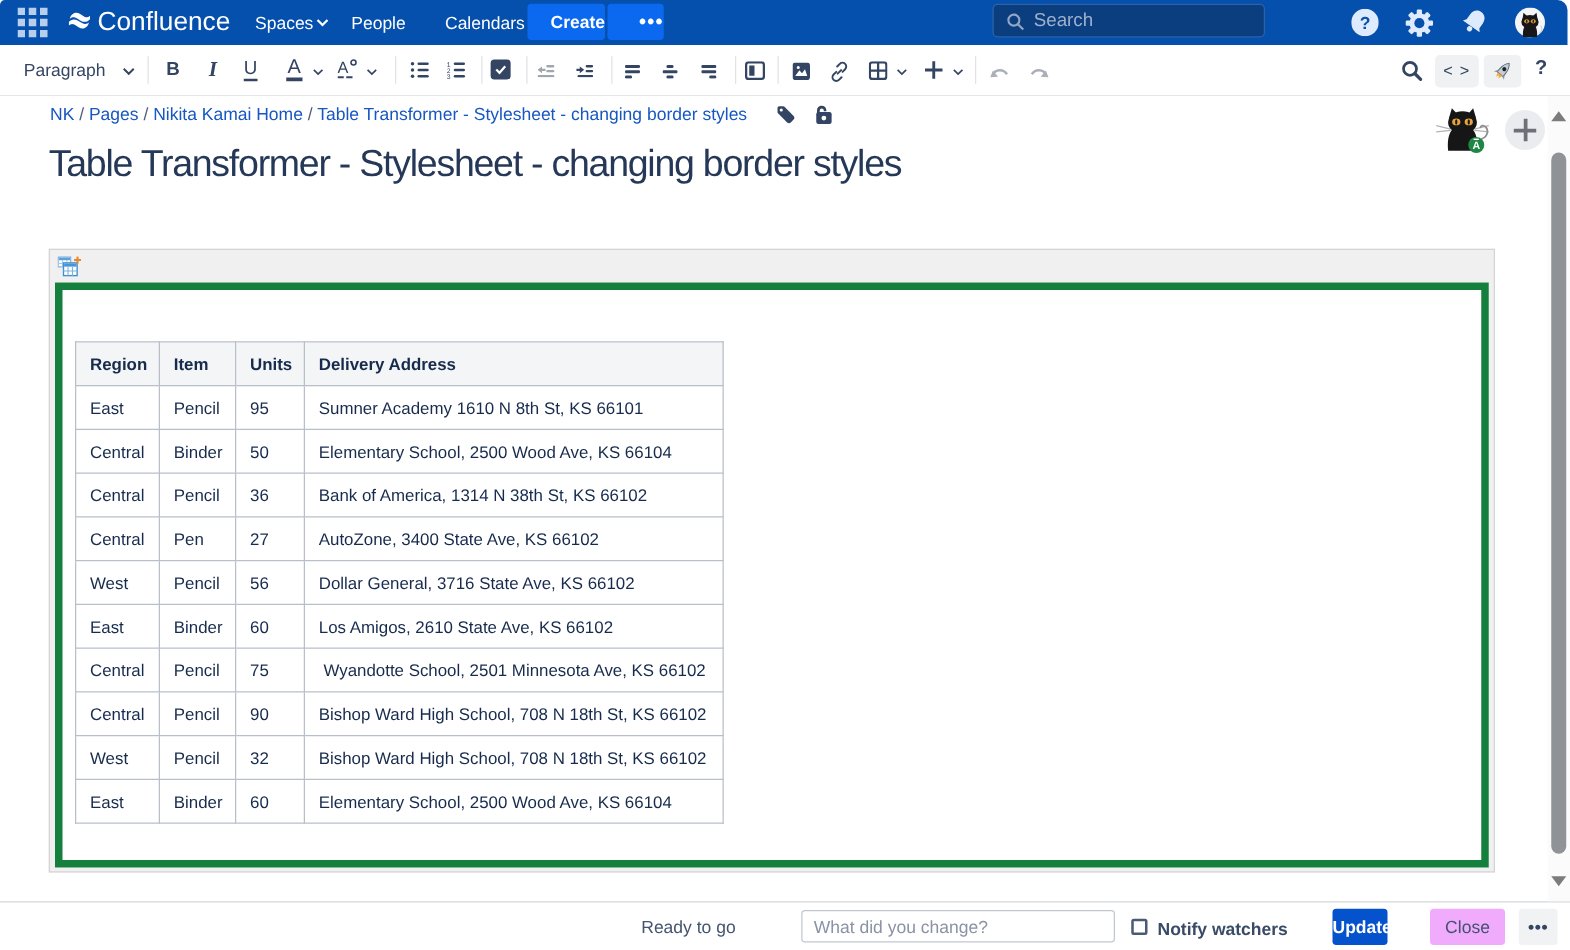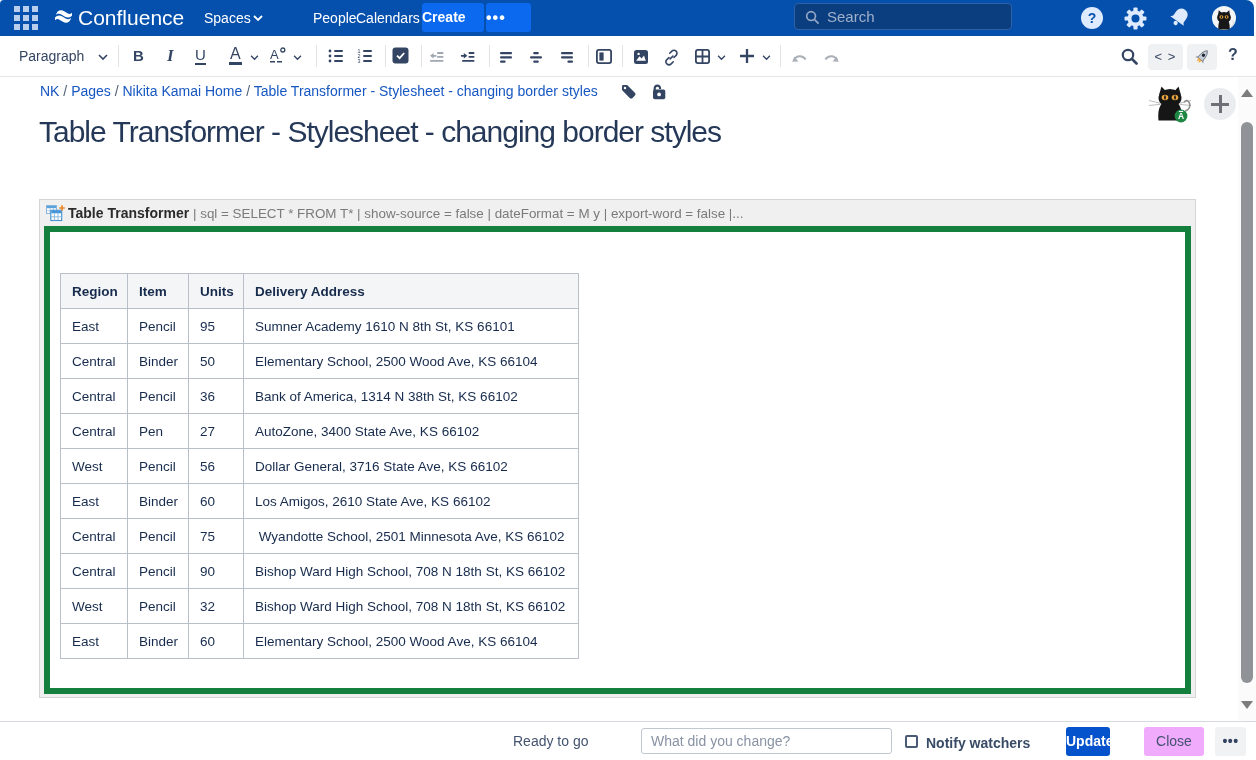--- a/index.html
+++ b/index.html
@@ -6,21 +6,21 @@
 html,body { width:1256px; height:760px; overflow:hidden; background:#fff;
   font-family:"Liberation Sans", sans-serif; }
 #page { position:relative; width:1256px; height:760px; overflow:hidden; }
 
 
 #nav { position:absolute; left:0; top:0; width:1254px; height:36px;
   background:#0550ad; border-radius:4px 8px 0 0; }
 .navitem { position:absolute; top:0; height:36px; line-height:36px; color:#fff;
   font-size:14px;text-align:center; }
 .navbtn { position:absolute; top:3px; height:29px; background:#0b69f0;
-  border-radius:3px; color:#fff; text-align:left; line-height:29px; }
+  border-radius:3px; color:#fff; text-align:right; line-height:29px; }
 #search { position:absolute; left:794px; top:3px; width:218px; height:27px;
   background:#0b3e7f; border:1px solid #2d62a8; border-radius:4px; }
 #search span { position:absolute; left:32px; top:4px; color:#9fb0cc; font-size:15px; }
 .chev { display:inline-block; vertical-align:middle; }
 
 
 #toolbar { position:absolute; left:0; top:36px; width:1256px; height:41px;
   background:#fff; border-bottom:1px solid #e4e6ea; color:#344563; }
 .tdiv { position:absolute; top:9px; width:1px; height:22px; background:#e0e2e6; }
 .ticon { position:absolute; top:12px; }
@@ -95,21 +95,21 @@
     </svg>
     <svg width="17" height="17" viewBox="0 0 16 16" style="position:absolute;left:55px;top:8px">
       <path d="M0.8 6.8 C1.6 2.6 5.2 0.9 8.6 3.0 L11.8 5.0 C13.2 5.9 14.6 5.7 16 4.4 L16 7.0 C14.2 9.2 11.5 9.5 9.0 8.0 L6.0 6.2 C4.0 5.0 1.8 5.4 0.8 6.8 Z" fill="#fff"></path>
       <path d="M15.2 9.2 C14.4 13.4 10.8 15.1 7.4 13.0 L4.2 11.0 C2.8 10.1 1.4 10.3 0 11.6 L0 9.0 C1.8 6.8 4.5 6.5 7.0 8.0 L10.0 9.8 C12.0 11.0 14.2 10.6 15.2 9.2 Z" fill="#fff"></path>
     </svg>
     <span class="navitem" style="left:78px; font-size:21px;">Confluence</span>
     <span class="navitem" style="left:204px;">Spaces</span>
     <svg class="chev" width="10" height="7" viewBox="0 0 10 7" style="position:absolute;left:253px;top:15px">
         <path d="M1 1 L5 5 L9 1" stroke="#fff" stroke-width="1.8" fill="none"></path>
       </svg>
-    <span class="navitem" style="left:281px;margin-left:32px;">People</span>
+    <span class="navitem" style="left:281px;">People</span>
     <span class="navitem" style="left:356px;">Calendars</span>
     <div class="navbtn" style="left:422px; width:62px; font-weight:700; font-size:14px;">Create</div>
     <div class="navbtn" style="left:486px; width:45px; letter-spacing:1px; font-weight:700;">•••</div>
     <div id="search">
       <svg width="15" height="15" viewBox="0 0 16 16" style="position:absolute;left:10px;top:6px">
         <circle cx="6.5" cy="6.5" r="4.7" stroke="#93a6c6" stroke-width="1.8" fill="none"></circle>
         <path d="M10.2 10.2 L14.5 14.5" stroke="#93a6c6" stroke-width="1.8"></path>
       </svg>
       <span>Search</span>
     </div>
@@ -348,21 +348,20 @@
           <rect x="1" y="1" width="9" height="2.2" fill="#5aa2dc"></rect>
           <path d="M4 3 L4 8.5 M7.5 3 L7.5 8.5 M0.5 5.8 L10.5 5.8" stroke="#a8c9e8" stroke-width="0.9"></path>
         </g>
         <g>
           <rect x="4.8" y="5.3" width="10.9" height="10.2" fill="#fff" stroke="#3f8fd1" stroke-width="1.1"></rect>
           <rect x="5.3" y="5.8" width="9.9" height="2.5" fill="#4596d8"></rect>
           <path d="M8.4 8.3 L8.4 15.5 M12 8.3 L12 15.5 M4.8 11.8 L15.7 11.8" stroke="#7fb2de" stroke-width="0.9"></path>
         </g>
         <path d="M16 0.2 L16 5.8 M13.2 3 L18.8 3" stroke="#e8882a" stroke-width="1.7"></path>
       </svg>
-      <span class="mtitle">Table Transformer&nbsp;<span class="mparams">| sql = SELECT * FROM T* | show-source = false | dateFormat = M y | export-word = false |...</span></span>
     </div>
     <div id="macro-body">
       <table id="dtable">
         <tbody>
             <tr>
               <th style="width:67px">Region</th>
               <th style="width:61px">Item</th>
               <th style="width:55px">Units</th>
               <th style="width:335px">Delivery Address</th>
             </tr>

